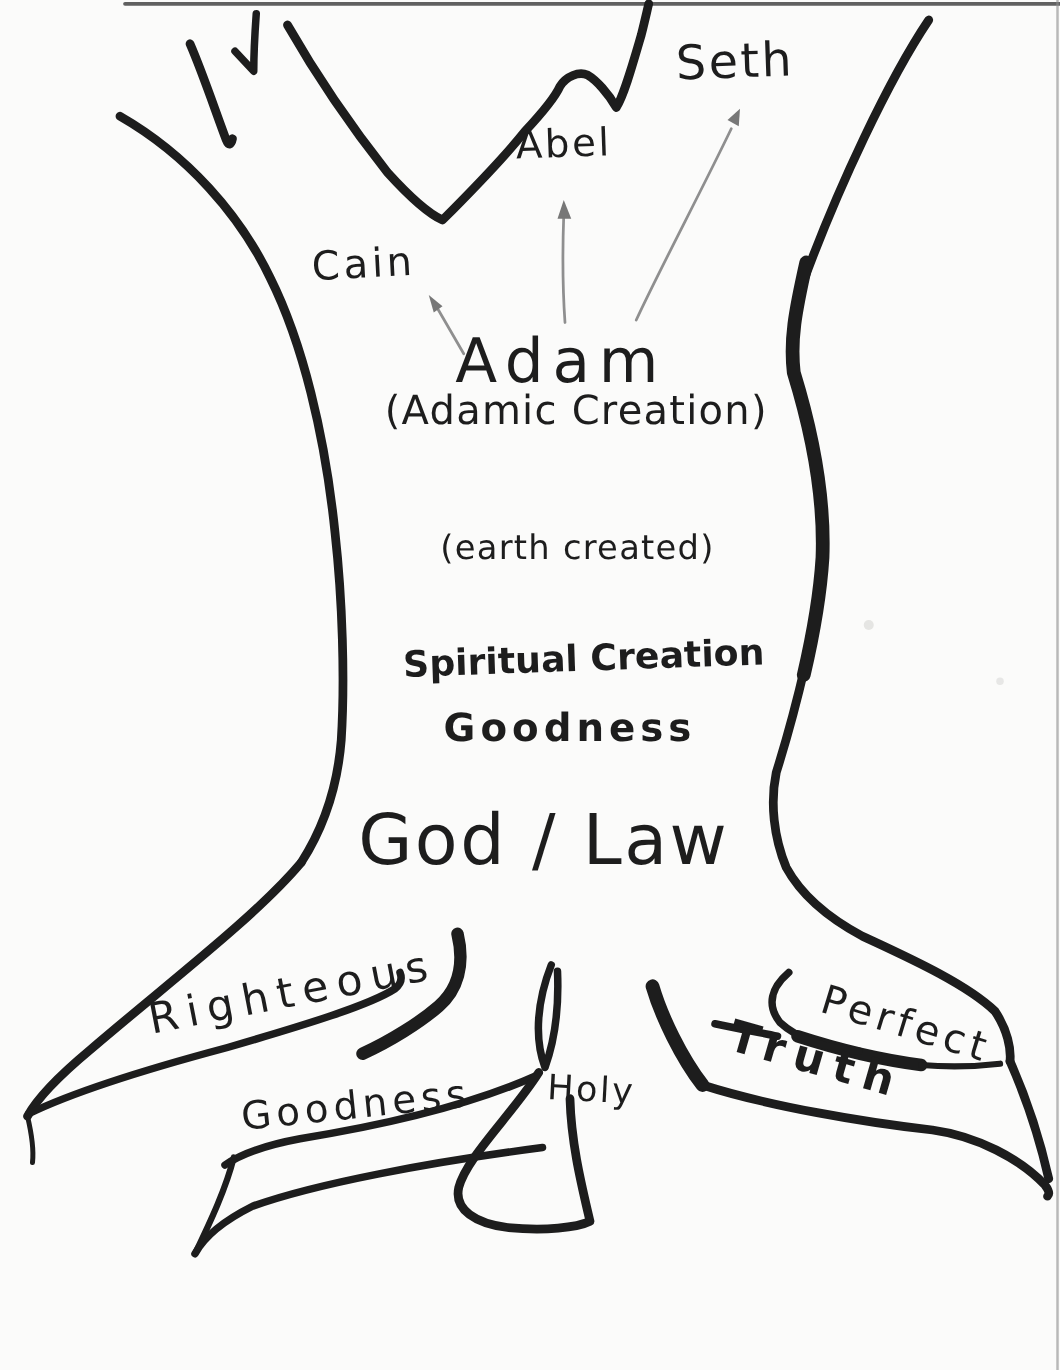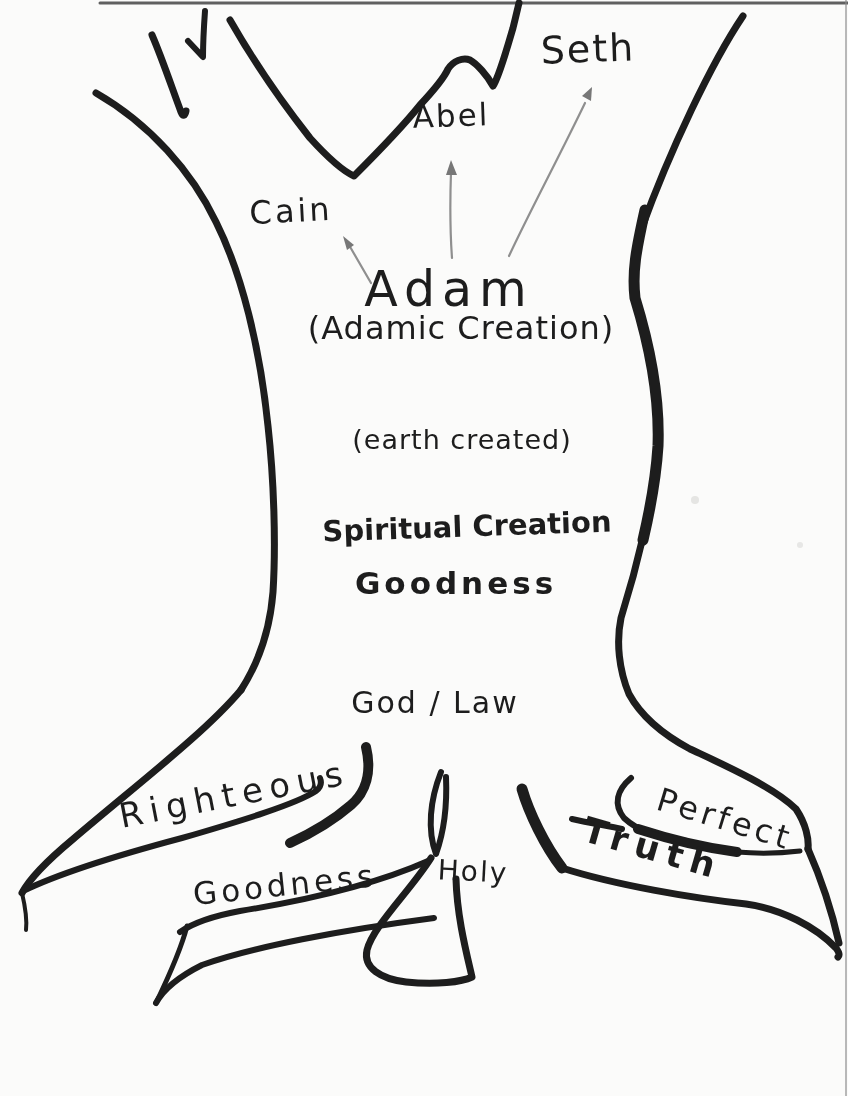--- a/index.html
+++ b/index.html
@@ -25,21 +25,21 @@
   }
   
   .lbl-seth     {left:588px;top:49px; font-size:38px;letter-spacing:2px; transform:translate(-50%,-50%) rotate(-2deg);}
   .lbl-abel     {left:451px;top:116px;font-size:31px;letter-spacing:2px; transform:translate(-50%,-50%) rotate(-2deg);}
   .lbl-cain     {left:291px;top:211px;font-size:32px;letter-spacing:3px; transform:translate(-50%,-50%) rotate(-3deg);}
   .lbl-adam     {left:449px;top:289px;font-size:49px;letter-spacing:7px;}
   .lbl-adamic   {left:461px;top:328px;font-size:32px;letter-spacing:1px;}
   .lbl-earth    {left:462px;top:399px;font-size:27px;letter-spacing:1px;margin-top:40px;}
   .lbl-spirit   {left:467px;top:527px;font-size:29px;letter-spacing:0px;font-weight:700;transform:translate(-50%,-50%) rotate(-2deg);}
   .lbl-messiah  {left:456px;top:583px;font-size:31px;letter-spacing:4px;font-weight:700;}
-  .lbl-godlaw   {left:435px;top:703px;font-size:30px;letter-spacing:2px;}
+  .lbl-godlaw   {left:435px;top:673px;font-size:56px;letter-spacing:2px;}
   .lbl-righteous{left:234px;top:794px;font-size:34px;letter-spacing:7px; transform:translate(-50%,-50%) rotate(-11deg);}
   .lbl-goodness {left:285px;top:885px;font-size:31px;letter-spacing:4px; transform:translate(-50%,-50%) rotate(-6deg);}
   .lbl-holy     {left:473px;top:872px;font-size:28px;letter-spacing:2px; transform:translate(-50%,-50%) rotate(3deg);}
   .lbl-truth    {left:653px;top:849px;font-size:35px;letter-spacing:8px;font-weight:700; transform:translate(-50%,-50%) rotate(16deg);}
   .lbl-perfect  {left:725px;top:819px;font-size:32px;letter-spacing:4px; transform:translate(-50%,-50%) rotate(17deg);}
 </style>
 </head>
 <body>
 
 <div class="page">

